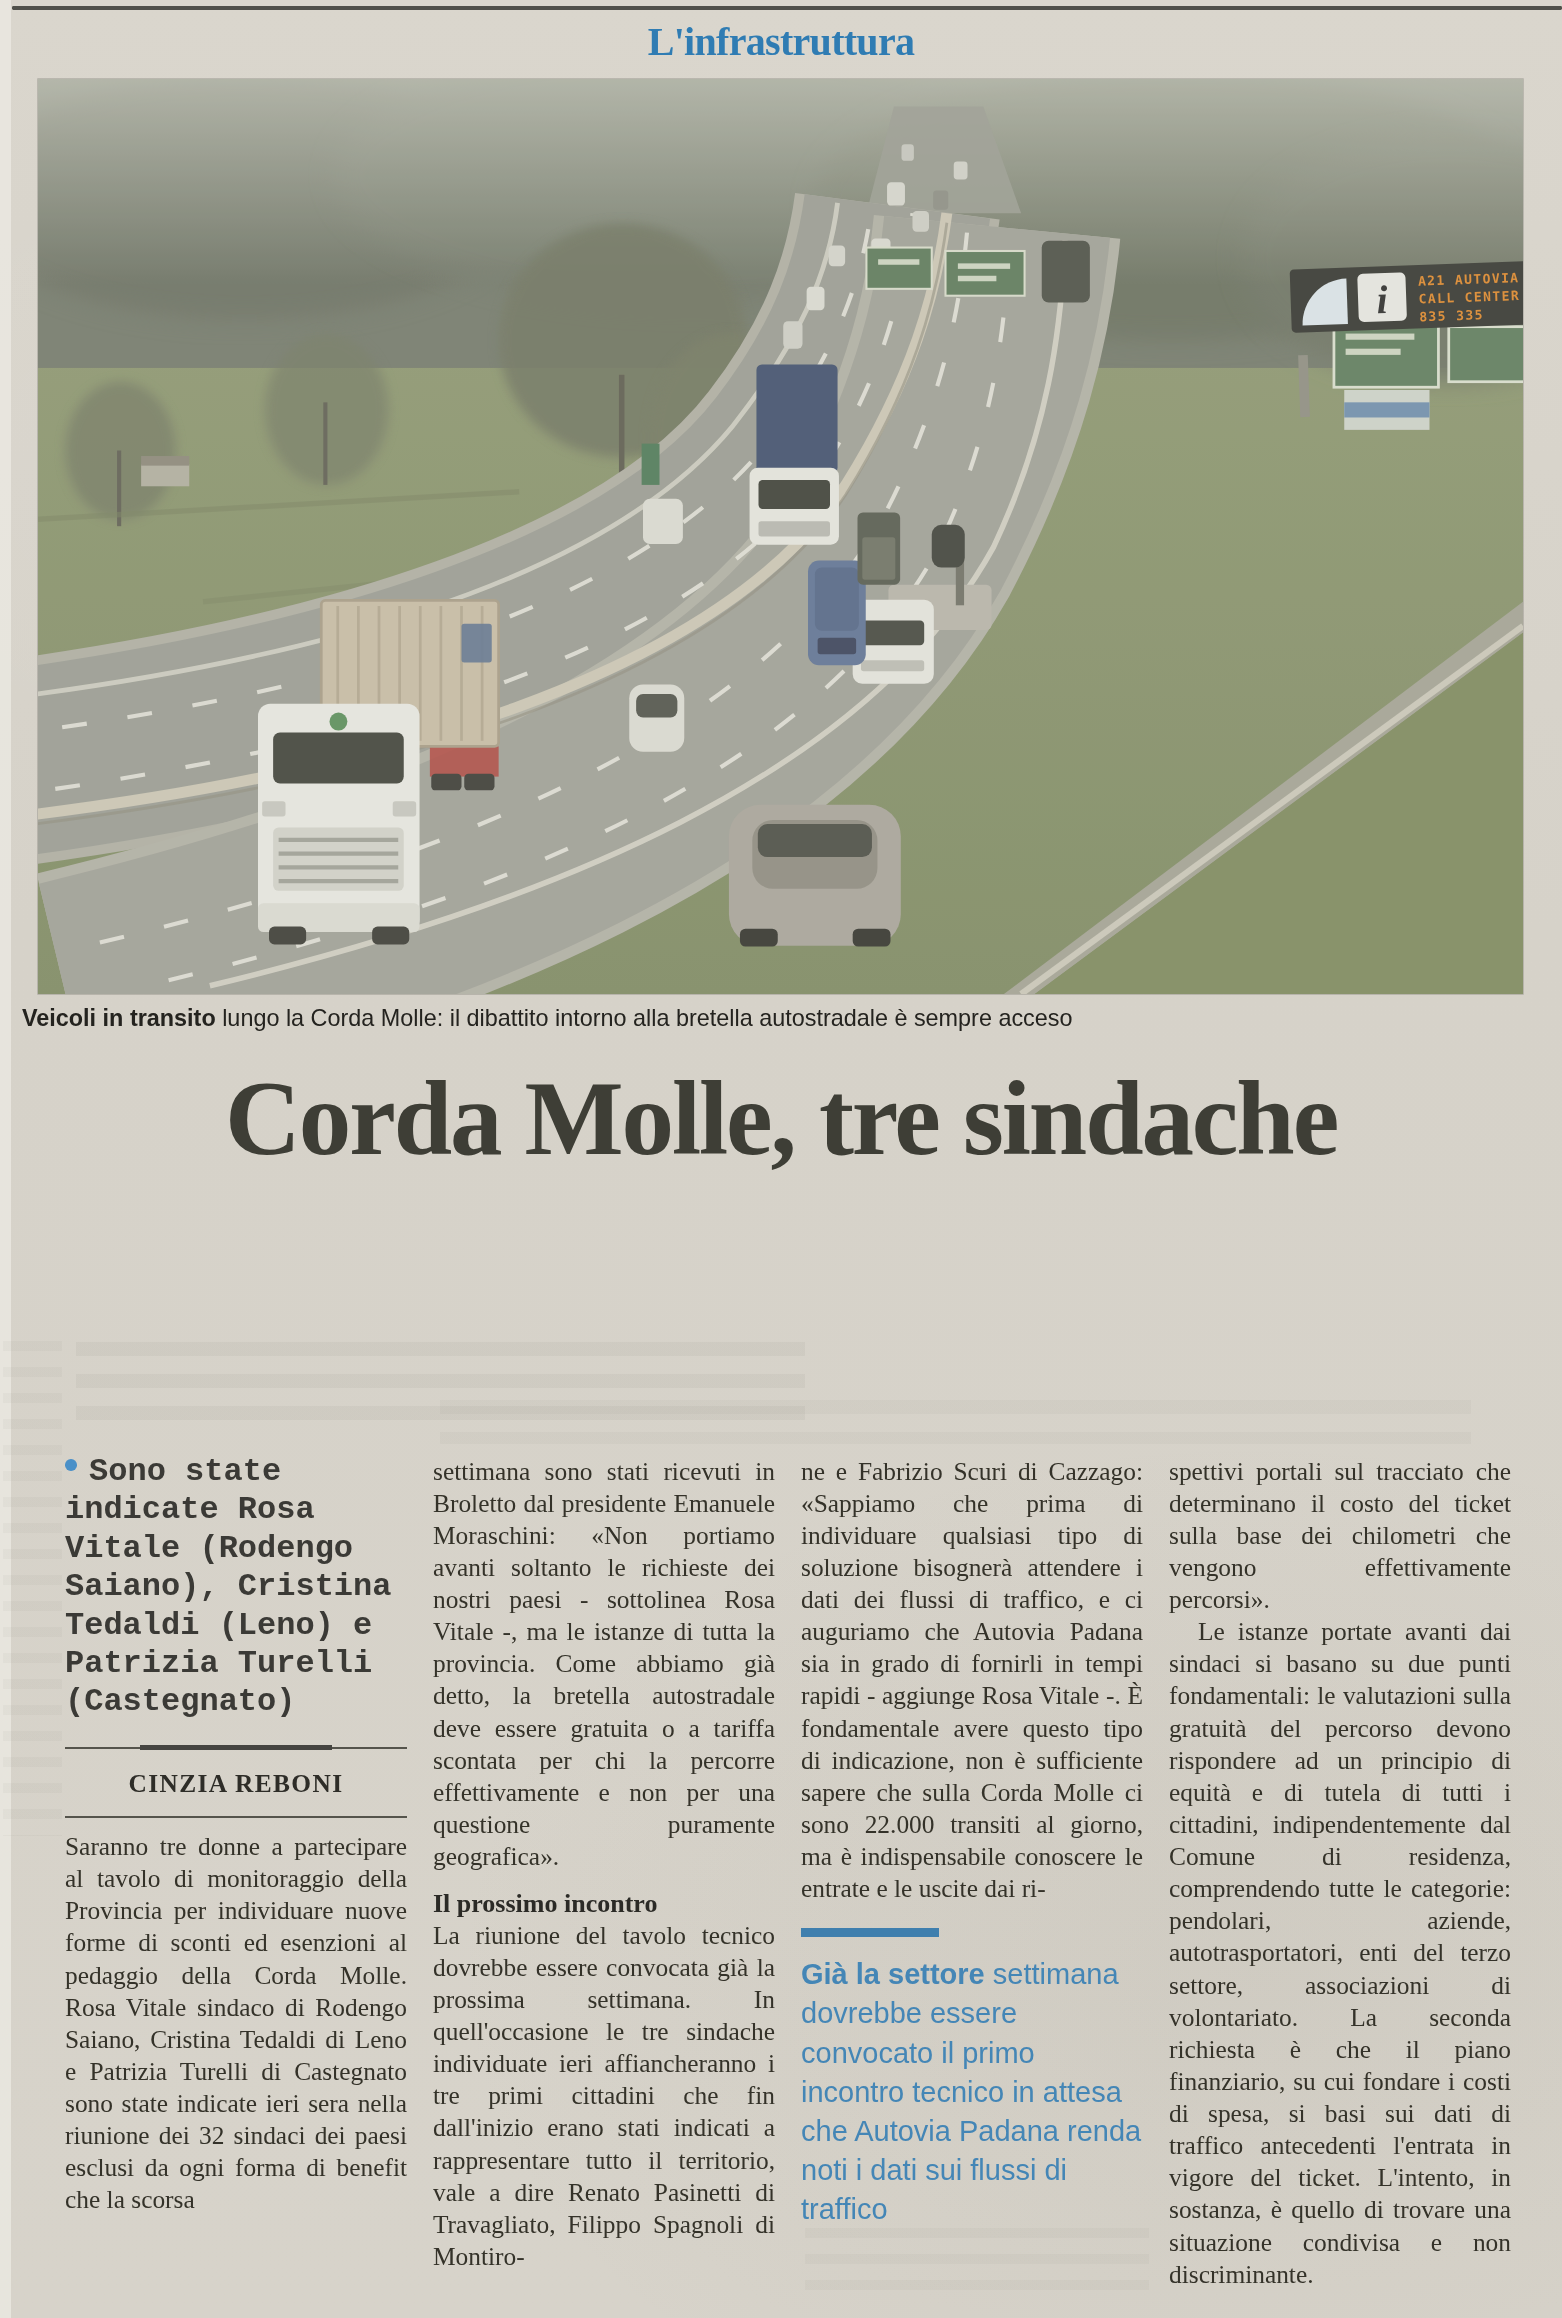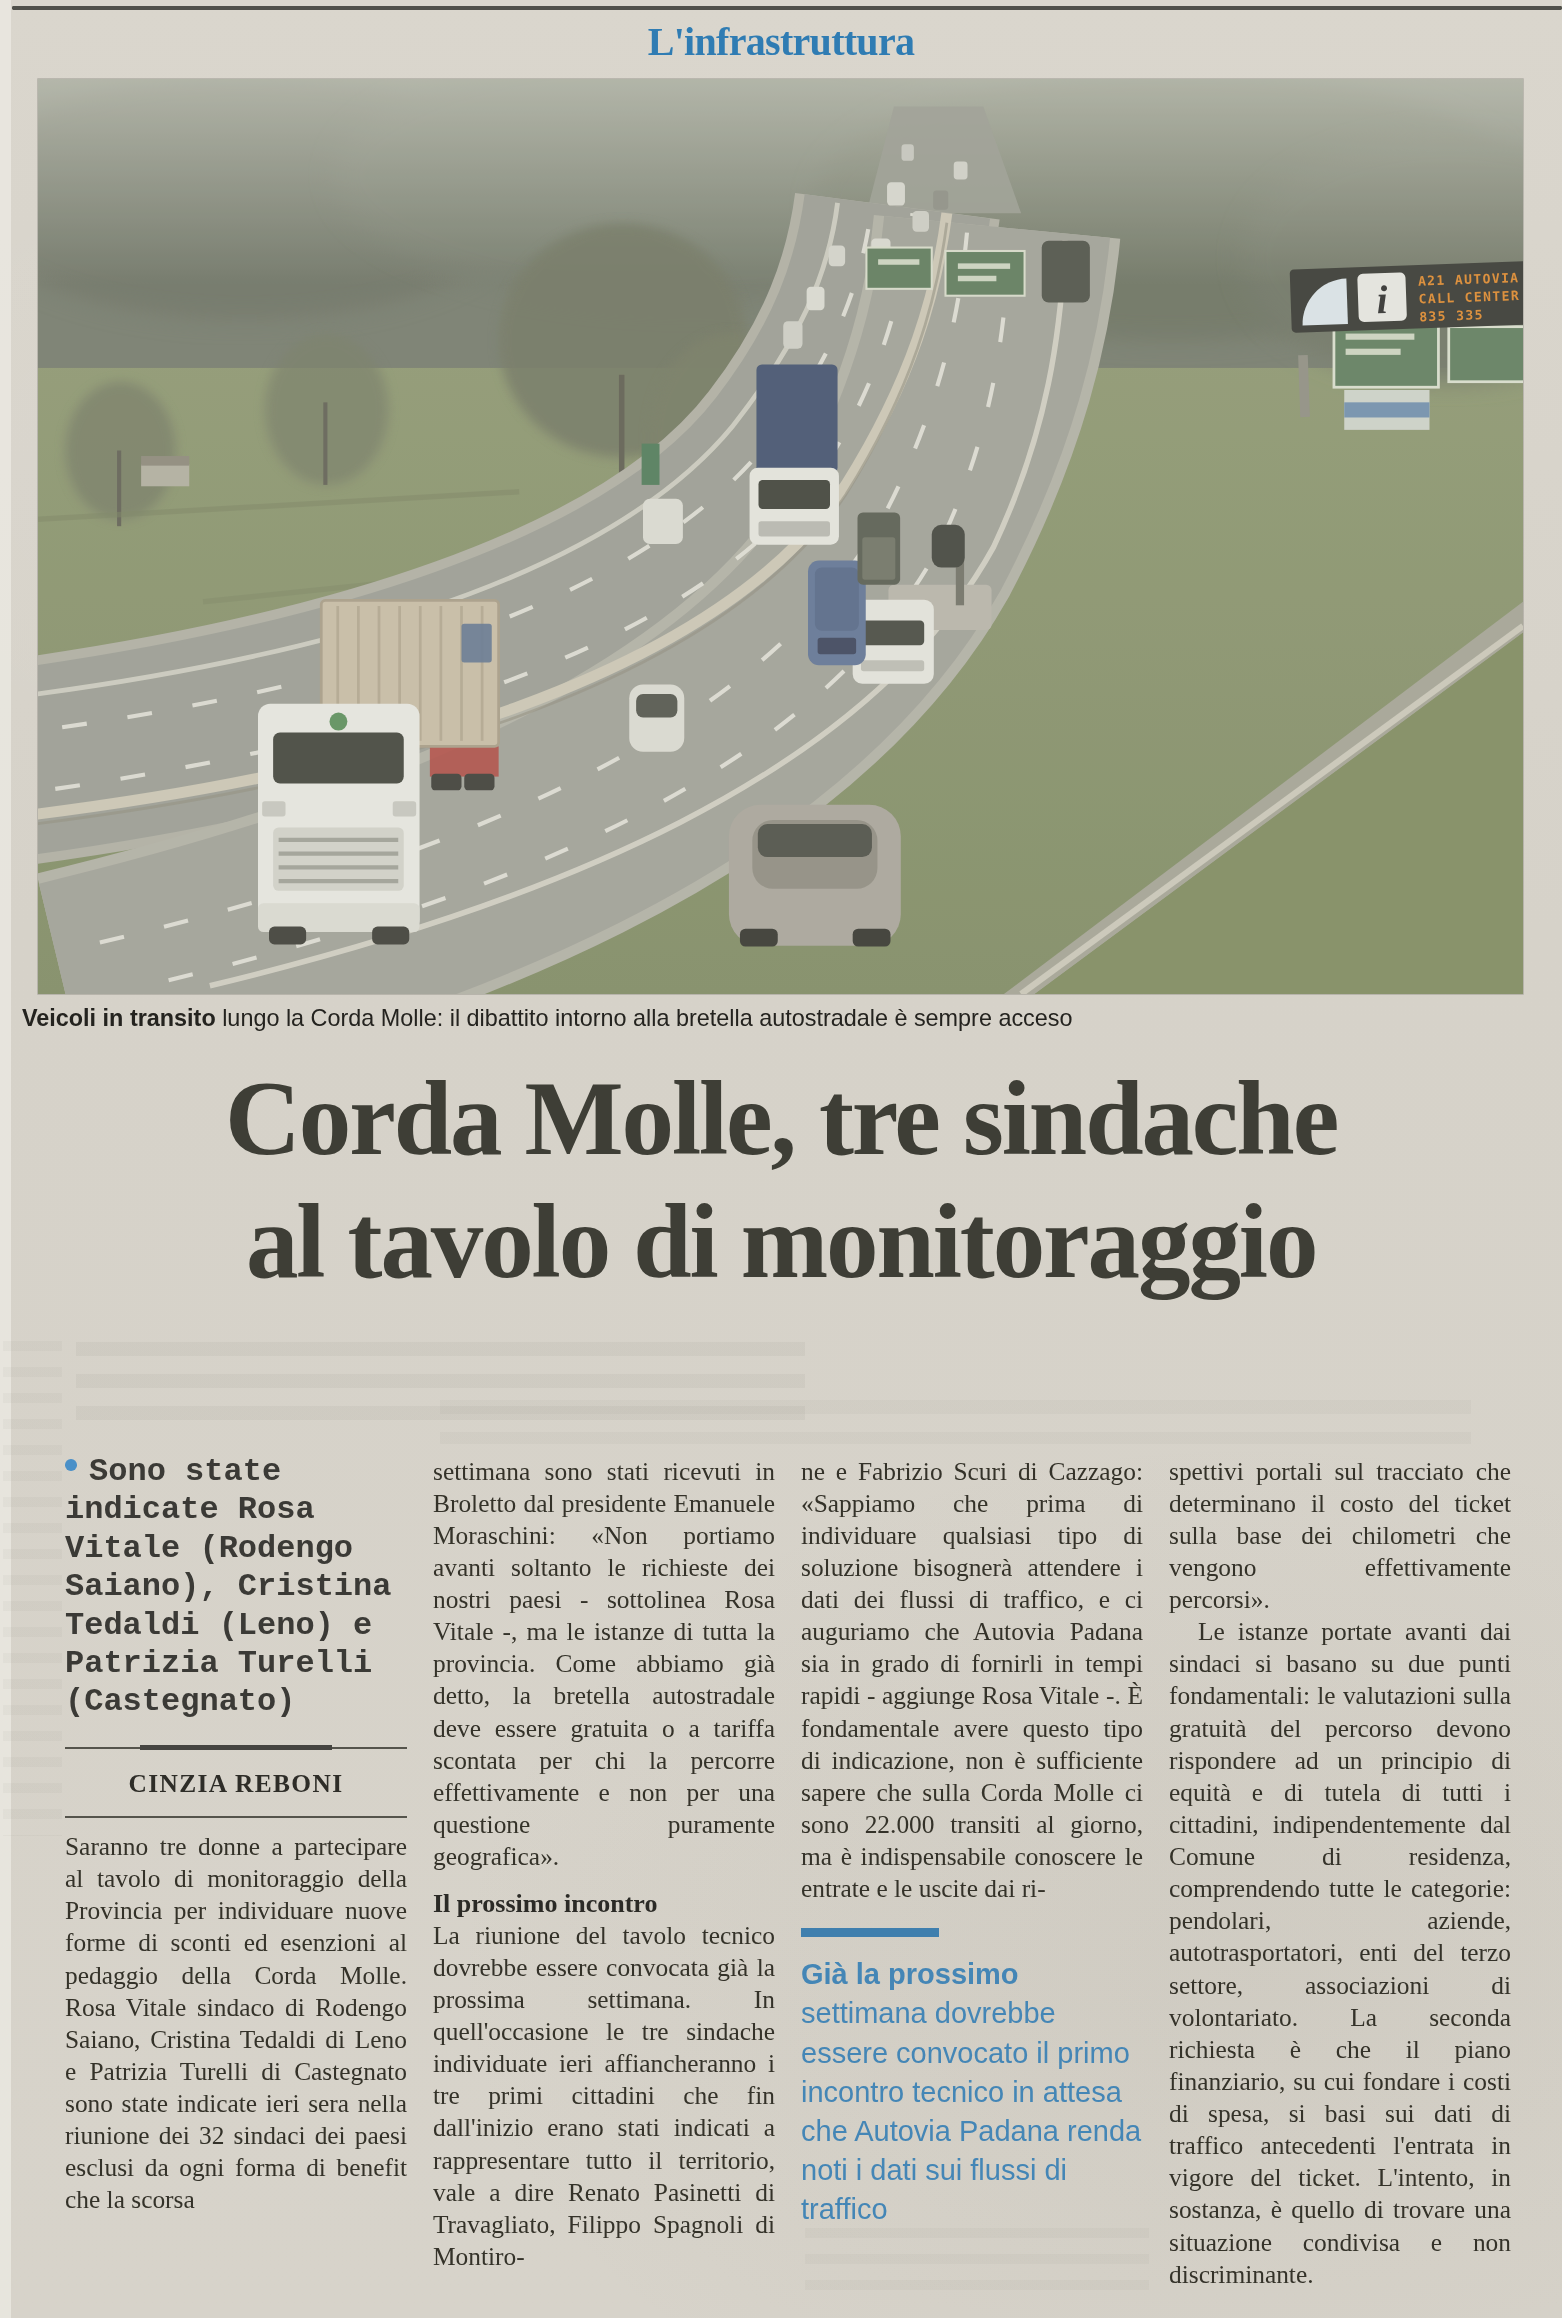--- a/index.html
+++ b/index.html
@@ -262,21 +262,20 @@
   <rect x="0" y="0" width="2160" height="1330" fill="#cdcfc2" opacity=".14"></rect>
 </svg>
 </div>
 
 <div class="caption">
   <b>Veicoli in transito</b><span> lungo la Corda Molle: il dibattito intorno alla bretella autostradale è sempre acceso</span>
 </div>
 
 <div class="headline">
   <div>Corda Molle, tre sindache</div>
-  <div>al tavolo di monitoraggio</div>
 </div>
 
 <div class="col col1">
   <div class="standfirst">
     <span class="bullet"></span><span>Sono state indicate Rosa Vitale (Rodengo Saiano), Cristina Tedaldi (Leno) e Patrizia Turelli (Castegnato)</span>
   </div>
   <div class="byline-rule">
       <div class="thin"></div>
       <div class="thick"></div>
     </div>
@@ -288,21 +287,21 @@
 <div class="col col2">
   <div class="body-text first">settimana sono stati ricevuti in Broletto dal presidente Emanuele Moraschini: «Non portiamo avanti soltanto le richieste dei nostri paesi - sottolinea Rosa Vitale -, ma le istanze di tutta la provincia. Come abbiamo già detto, la bretella autostradale deve essere gratuita o a tariffa scontata per chi la percorre effettivamente e non per una questione puramente geografica».</div>
   <div class="subhead">Il prossimo incontro</div>
   <div class="body-text">La riunione del tavolo tecnico dovrebbe essere convocata già la prossima settimana. In quell'occasione le tre sindache individuate ieri affiancheranno i tre primi cittadini che fin dall'inizio erano stati indicati a rappresentare tutto il territorio, vale a dire Renato Pasinetti di Travagliato, Filippo Spagnoli di Montiro-</div>
 </div>
 
 <div class="col col3">
   <div class="body-text first">ne e Fabrizio Scuri di Cazzago: «Sappiamo che prima di individuare qualsiasi tipo di soluzione bisognerà attendere i dati dei flussi di traffico, e ci auguriamo che Autovia Padana sia in grado di fornirli in tempi rapidi - aggiunge Rosa Vitale -. È fondamentale avere questo tipo di indicazione, non è sufficiente sapere che sulla Corda Molle ci sono 22.000 transiti al giorno, ma è indispensabile conoscere le entrate e le uscite dai ri-</div>
   <div class="pq-bar"></div>
   <div class="pull-quote">
-    <b>Già la prossimo</b><span> settimana dovrebbe essere convocato il primo incontro tecnico in attesa che Autovia Padana renda noti i dati sui flussi di traffico</span>
+    <b>Già la settore</b><span> settimana dovrebbe essere convocato il primo incontro tecnico in attesa che Autovia Padana renda noti i dati sui flussi di traffico</span>
   </div>
 </div>
 
 <div class="col col4">
   <div class="body-text first">spettivi portali sul tracciato che determinano il costo del ticket sulla base dei chilometri che vengono effettivamente percorsi».</div>
   <div class="body-text indent">Le istanze portate avanti dai sindaci si basano su due punti fondamentali: le valutazioni sulla gratuità del percorso devono rispondere ad un principio di equità e di tutela di tutti i cittadini, indipendentemente dal Comune di residenza, comprendendo tutte le categorie: pendolari, aziende, autotrasportatori, enti del terzo settore, associazioni di volontariato. La seconda richiesta è che il piano finanziario, su cui fondare i costi di spesa, si basi sui dati di traffico antecedenti l'entrata in vigore del ticket. L'intento, in sostanza, è quello di trovare una situazione condivisa e non discriminante.</div>
 </div>
 
 
 </body></html>

